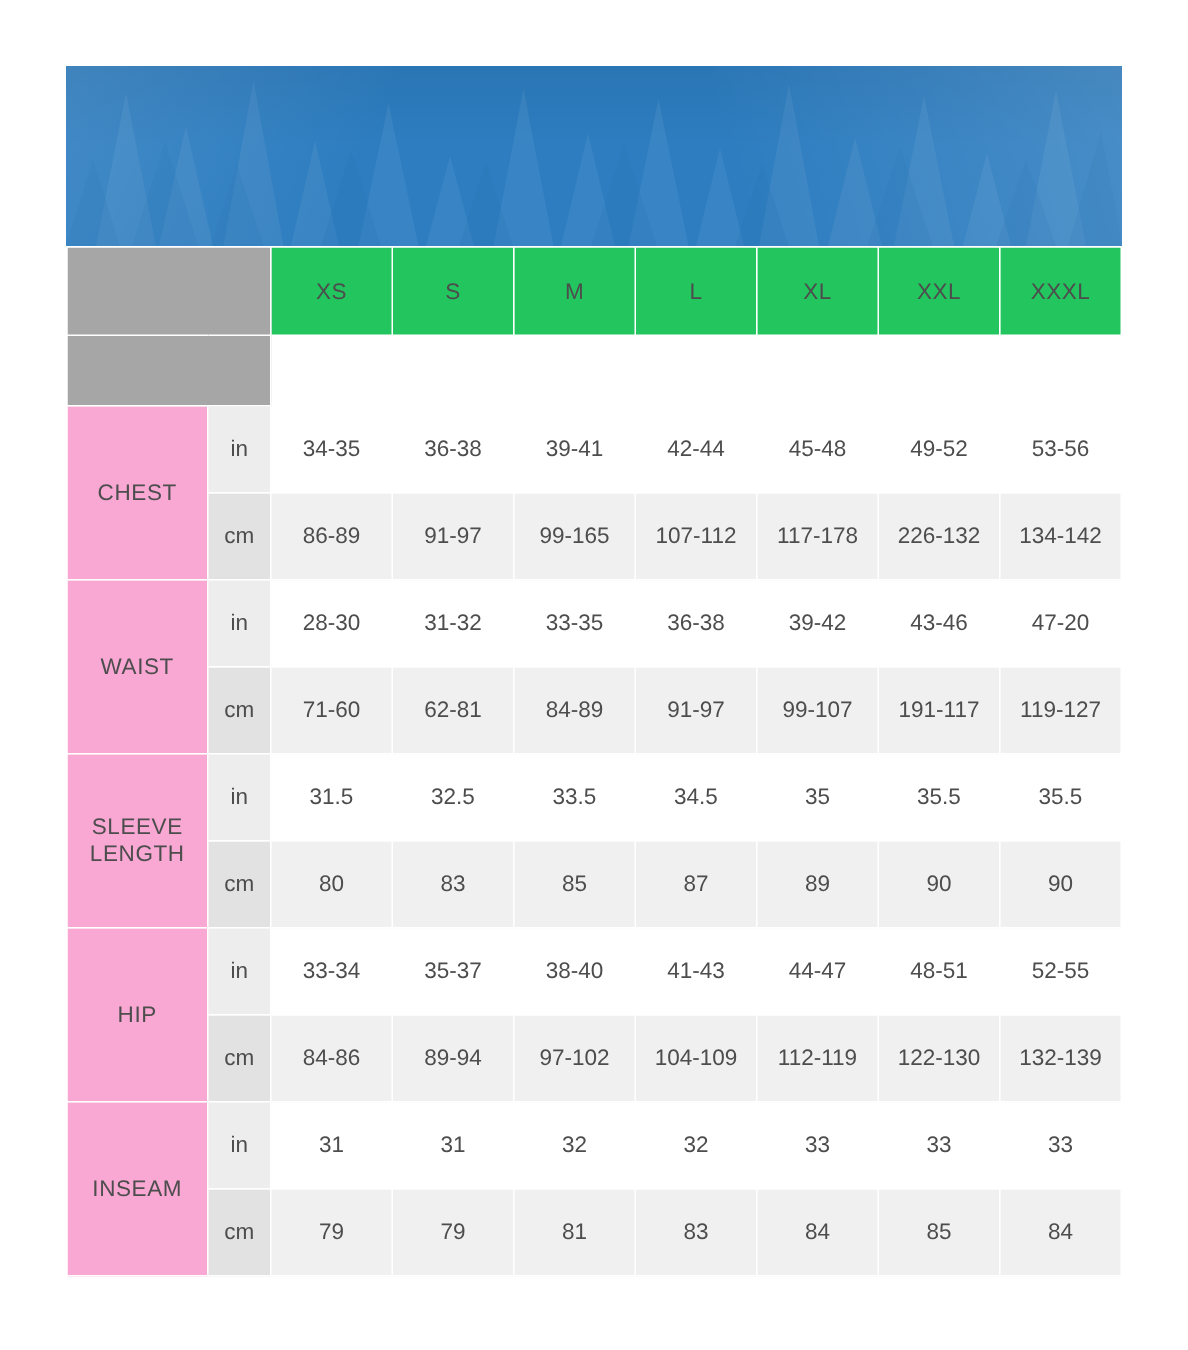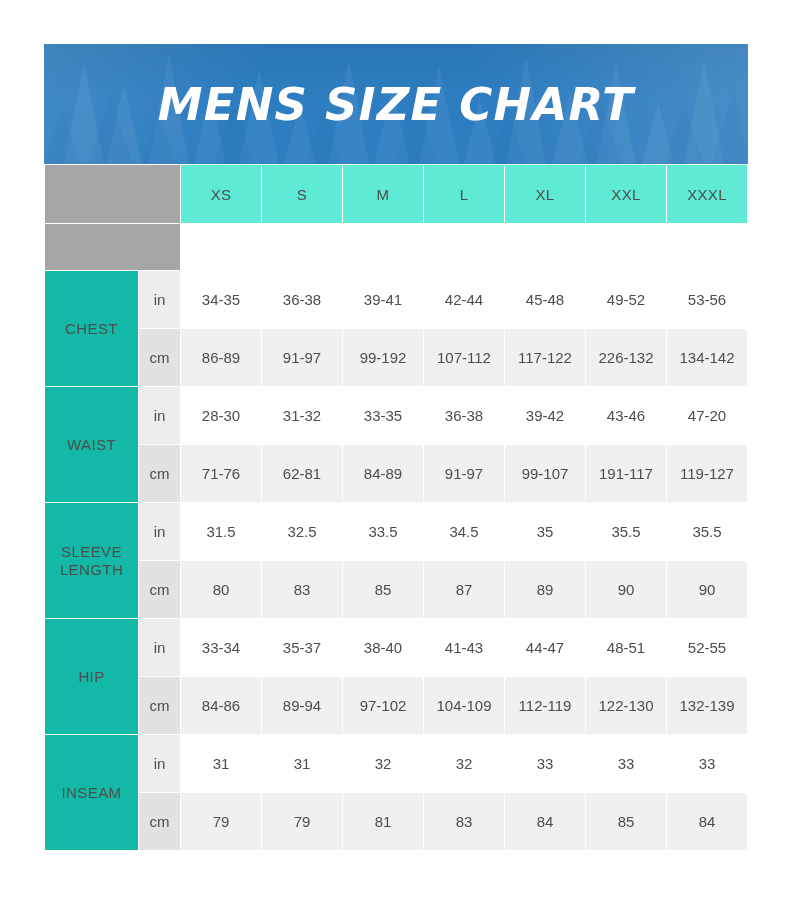--- a/index.html
+++ b/index.html
@@ -73,35 +73,35 @@
   }
 
   col.c-label { width: 94px; }
   col.c-unit  { width: 42px; }
   col.c-size  { width: 81px; }
   col.c-size-last { width: 81px; }
 
   
   .hdr-blank { background: #a6a6a6; height: 58px; }
   .hdr-size {
-    background: #5eead4;
+    background: #22c55e;
     color: #ffffff;
     font-size: 19px;
     font-weight: bold;
     height: 58px;
     letter-spacing: 0.3px;
   }
 
   
   .spacer-cell { background: #ffffff; height: 46px; border-color: #ffffff; }
   .spacer-grey { background: #a6a6a6; height: 46px; }
 
   
   .row-label {
-    background: #14b8a6;
+    background: #f9a8d4;
     color: #ffffff;
     font-size: 16px;
     letter-spacing: 0.4px;
     line-height: 1.15;
   }
   .unit-cell {
     background: #ededed;
     color: #555555;
     font-size: 14px;
   }
@@ -145,21 +145,20 @@
           <polygon points="96,120 114,66 132,120"></polygon>
           <polygon points="170,120 190,56 210,120"></polygon>
           <polygon points="262,120 280,64 298,120"></polygon>
           <polygon points="350,120 372,52 394,120"></polygon>
           <polygon points="446,120 464,66 482,120"></polygon>
           <polygon points="534,120 556,54 578,120"></polygon>
           <polygon points="620,120 640,62 660,120"></polygon>
           <polygon points="668,120 690,44 704,120"></polygon>
         </g>
       </svg>
-      <div class="banner-title">MENS SIZE CHART</div>
     </div>
 
     <table class="size-table">
       <colgroup>
         <col class="c-label">
         <col class="c-unit">
         <col class="c-size">
         <col class="c-size">
         <col class="c-size">
         <col class="c-size">
@@ -199,41 +198,41 @@
           <td class="val-cell">39-41</td>
           <td class="val-cell">42-44</td>
           <td class="val-cell">45-48</td>
           <td class="val-cell">49-52</td>
           <td class="val-cell">53-56</td>
         </tr>
         <tr>
           <td class="unit-cell alt">cm</td>
           <td class="val-cell alt">86-89</td>
           <td class="val-cell alt">91-97</td>
-          <td class="val-cell alt">99-192</td>
+          <td class="val-cell alt">99-165</td>
           <td class="val-cell alt">107-112</td>
-          <td class="val-cell alt">117-122</td>
+          <td class="val-cell alt">117-178</td>
           <td class="val-cell alt">226-132</td>
           <td class="val-cell alt">134-142</td>
         </tr>
 
         <tr>
           <td class="row-label" rowspan="2">WAIST</td>
           <td class="unit-cell">in</td>
           <td class="val-cell">28-30</td>
           <td class="val-cell">31-32</td>
           <td class="val-cell">33-35</td>
           <td class="val-cell">36-38</td>
           <td class="val-cell">39-42</td>
           <td class="val-cell">43-46</td>
           <td class="val-cell">47-20</td>
         </tr>
         <tr>
           <td class="unit-cell alt">cm</td>
-          <td class="val-cell alt">71-76</td>
+          <td class="val-cell alt">71-60</td>
           <td class="val-cell alt">62-81</td>
           <td class="val-cell alt">84-89</td>
           <td class="val-cell alt">91-97</td>
           <td class="val-cell alt">99-107</td>
           <td class="val-cell alt">191-117</td>
           <td class="val-cell alt">119-127</td>
         </tr>
 
         <tr>
           <td class="row-label" rowspan="2">SLEEVE LENGTH</td>

